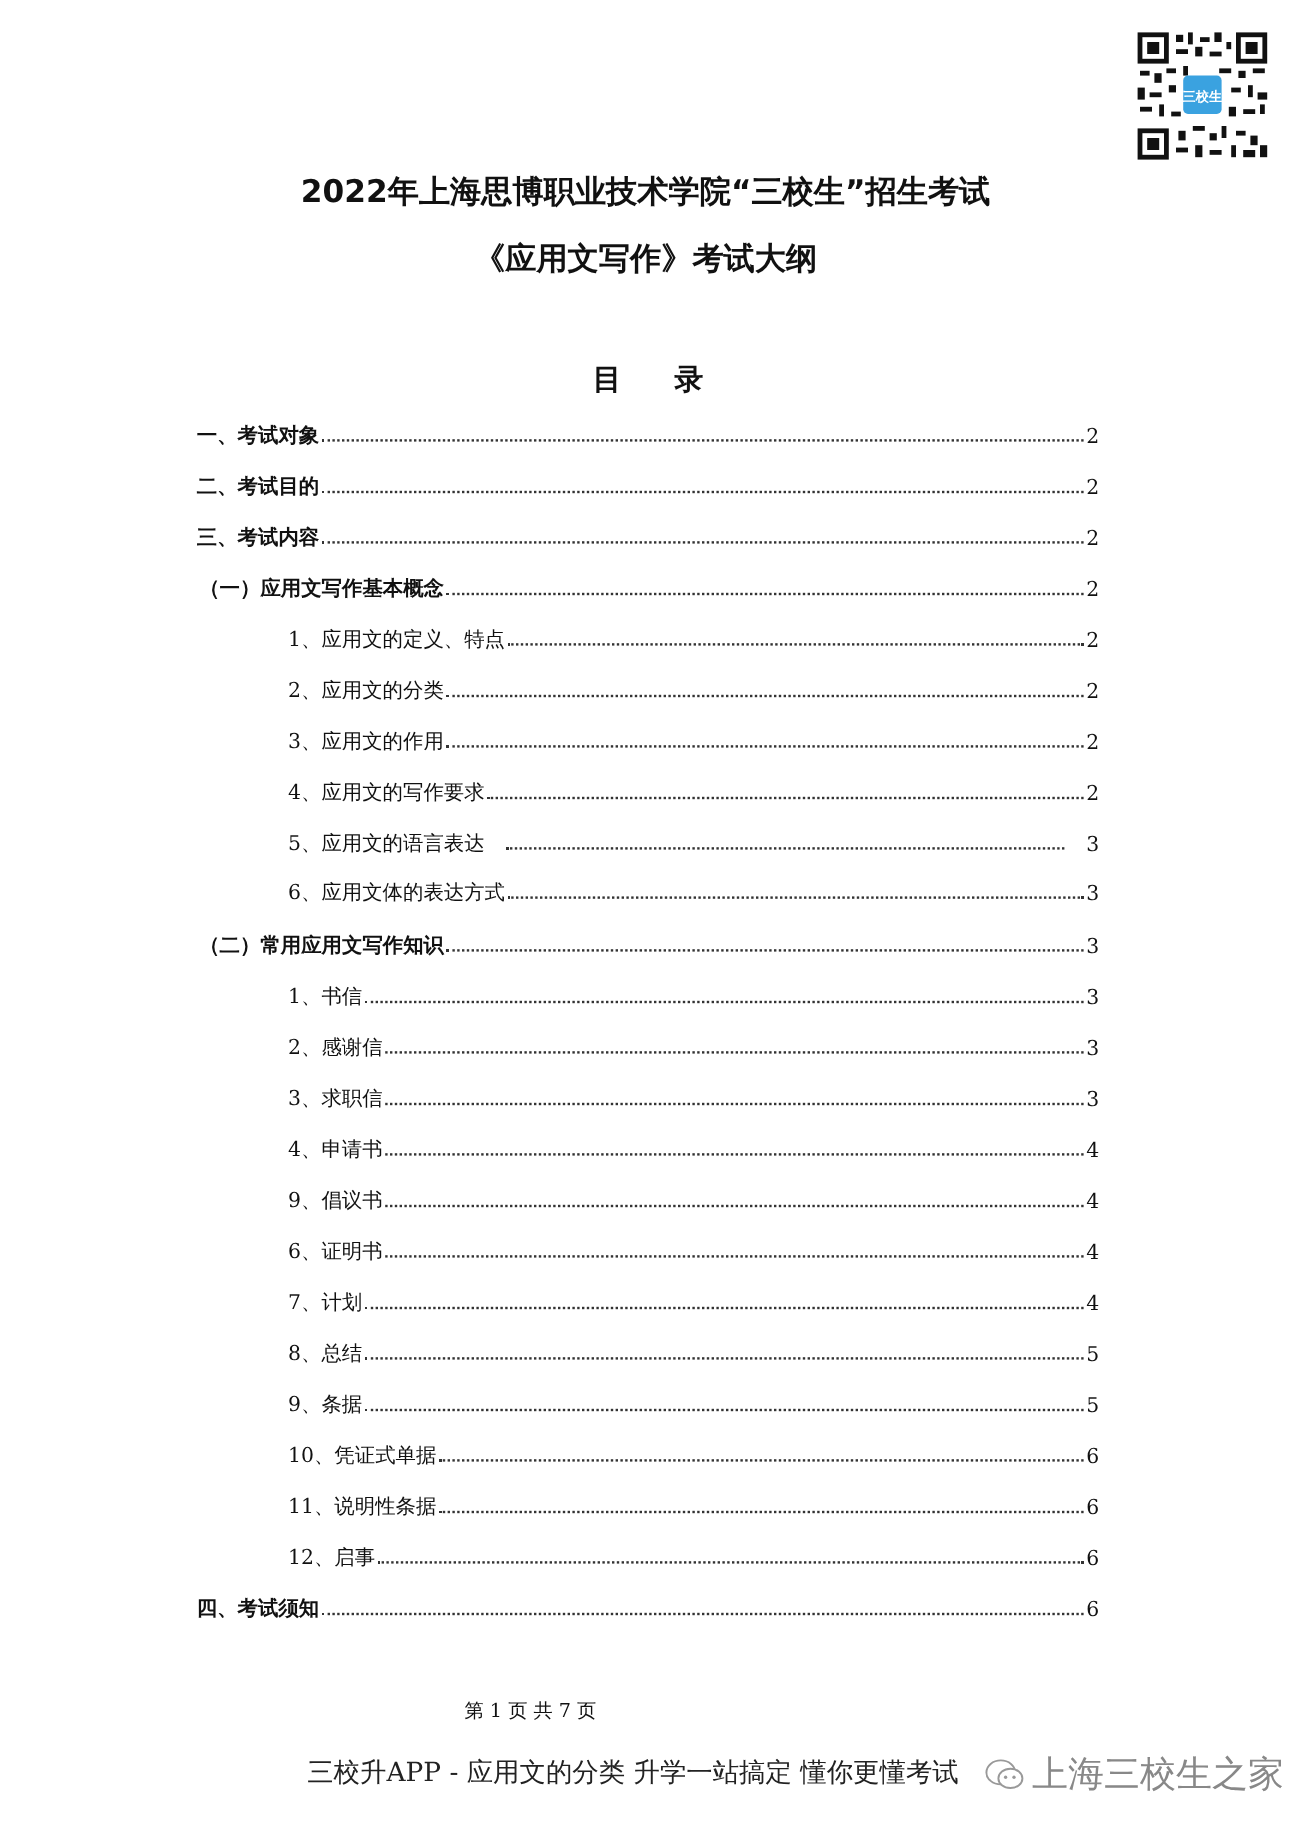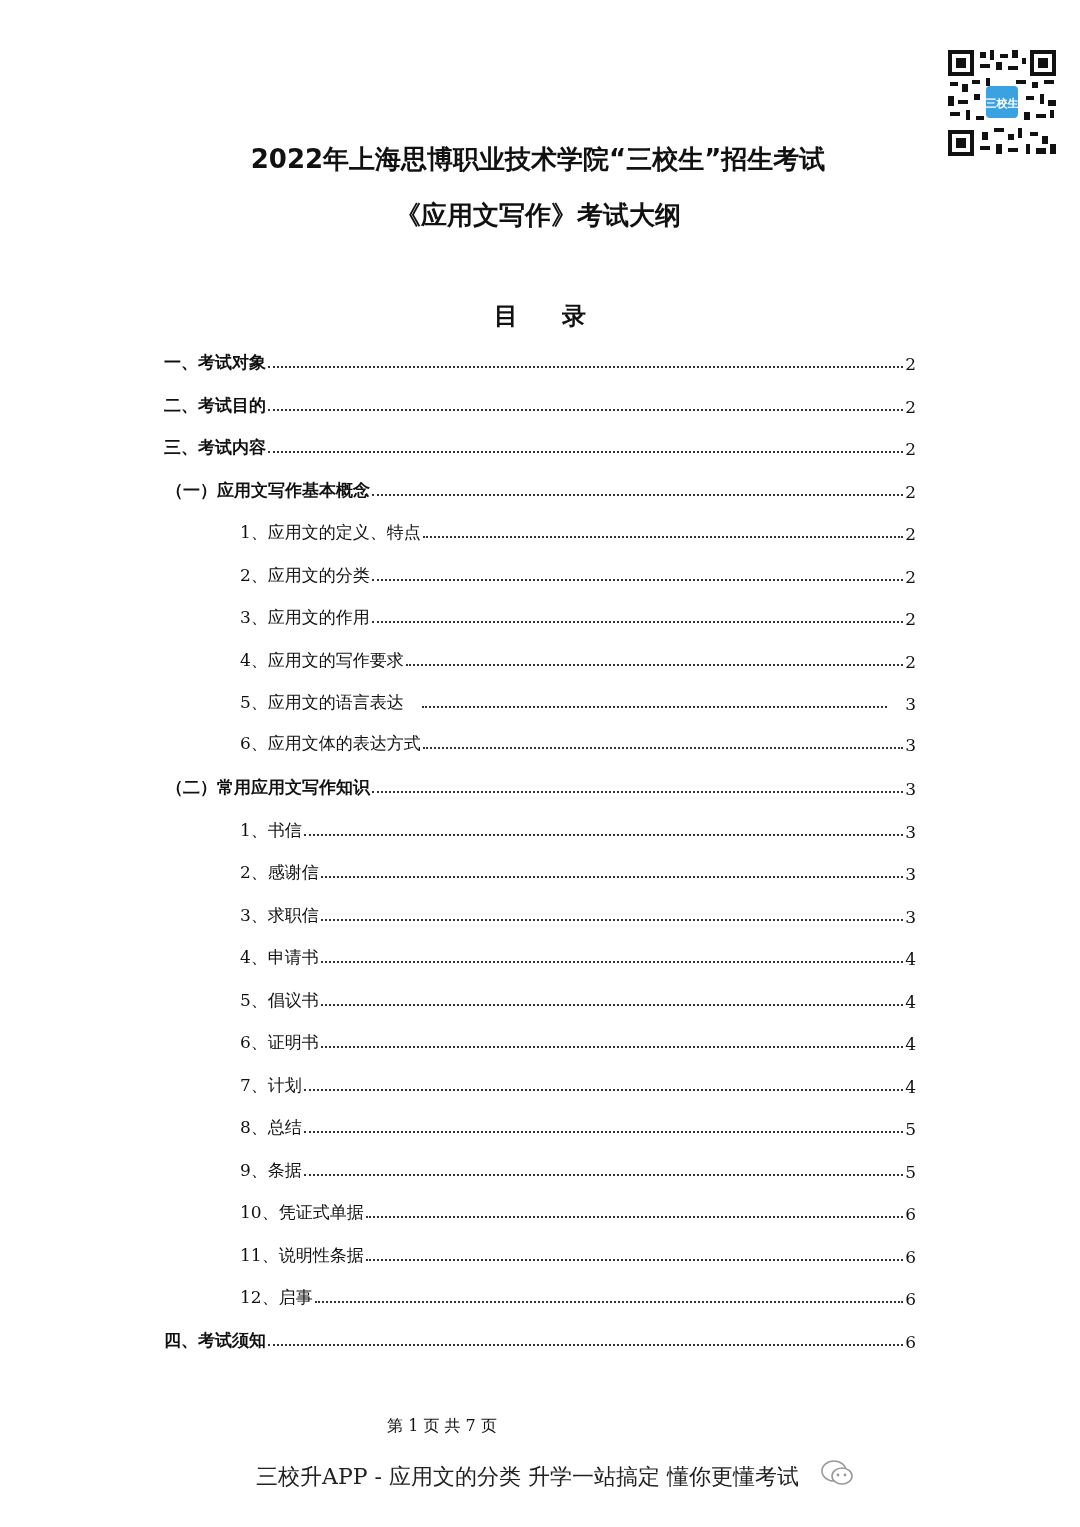--- a/index.html
+++ b/index.html
@@ -1,17 +1,17 @@
 <!DOCTYPE html>
 <html><head>
 <meta charset="utf-8">
 <style>
   html,body{margin:0;padding:0;background:#fff;}
   body{width:1080px;height:1527px;position:relative;overflow:hidden;font-family:"DejaVu Serif","Liberation Serif",serif;color:#111;}
-  .qr{position:absolute;left:946px;top:48px;width:112px;height:110px;}
+  .qr{position:absolute;left:946px;top:25px;width:112px;height:110px;}
   .title{position:absolute;left:0;width:1076px;text-align:center;font-family:"DejaVu Sans","Liberation Sans",sans-serif;font-weight:bold;font-size:26px;color:#111;}
   .t1{top:142px;}
   .t2{top:198px;}
   .toc-head{position:absolute;top:300px;left:0;width:1080px;text-align:center;font-family:"DejaVu Sans","Liberation Sans",sans-serif;font-weight:bold;font-size:24px;letter-spacing:44px;padding-left:44px;box-sizing:border-box;}
   .toc{position:absolute;left:0;top:344px;width:1080px;}
   .row{position:absolute;height:30px;display:flex;align-items:flex-end;font-size:17px;right:164px;}
   .row .label{white-space:nowrap;}
   .row.l1{left:164px;}
   .row.l1 .label{font-family:"DejaVu Sans","Liberation Sans",sans-serif;font-weight:bold;}
   .row.l2{left:166px;}
@@ -160,21 +160,21 @@
       <span class="label">3、求职信</span>
       <span class="dots"></span>
       <span class="page">3</span>
     </div>
     <div class="row l3" style="top: 595px;">
       <span class="label">4、申请书</span>
       <span class="dots"></span>
       <span class="page">4</span>
     </div>
     <div class="row l3" style="top: 637.5px;">
-      <span class="label">5、倡议书</span>
+      <span class="label">9、倡议书</span>
       <span class="dots"></span>
       <span class="page">4</span>
     </div>
     <div class="row l3" style="top: 680px;">
       <span class="label">6、证明书</span>
       <span class="dots"></span>
       <span class="page">4</span>
     </div>
     <div class="row l3" style="top: 722.5px;">
       <span class="label">7、计划</span>
@@ -217,13 +217,14 @@
 
 <div class="bottom">三校升APP - 应用文的分类 升学一站搞定 懂你更懂考试</div>
 
 <div class="wm">
   <svg width="34" height="30" viewBox="0 0 34 30">
     <ellipse cx="14" cy="13" rx="12" ry="10" fill="none" stroke="#999" stroke-width="1.6"></ellipse>
     <ellipse cx="22" cy="18" rx="10" ry="8" fill="#fff" stroke="#999" stroke-width="1.6"></ellipse>
     <circle cx="18" cy="17" r="1.4" fill="#999"></circle>
       <circle cx="25" cy="17" r="1.4" fill="#999"></circle>
   </svg>
+  <span>上海三校生之家</span>
 </div>
 
 </body></html>

